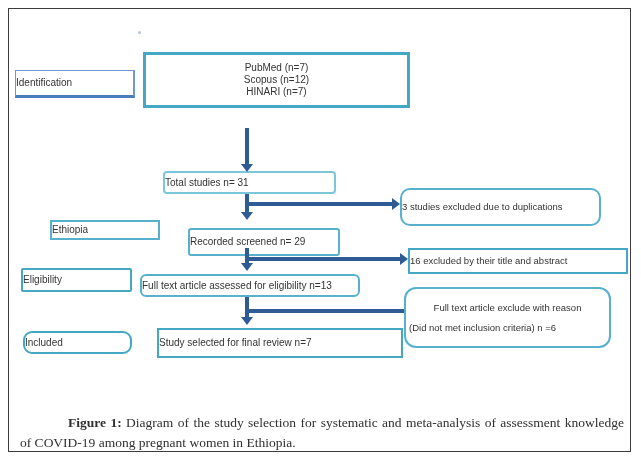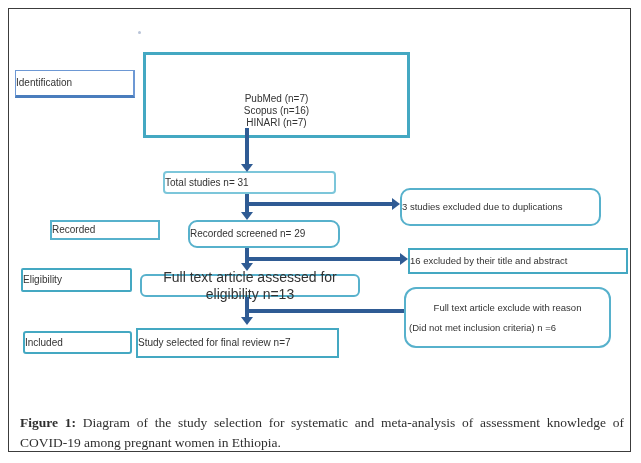--- a/index.html
+++ b/index.html
@@ -21,47 +21,47 @@
   .frame{
     position:absolute;left:8px;top:8px;width:623px;height:444px;
     border:1px solid var(--border-gray);box-sizing:border-box;background:#fff;
   }
   .box{
     position:absolute;display:flex;align-items:center;justify-content:flex-start;
     background:#fff;color:var(--text-dark);font-size:10px;text-align:center;
     box-sizing:border-box;line-height:1.2;
   }
   #box-sources{
-    left:143px;top:52px;width:267px;height:86px;
+    left:143px;top:52px;width:267px;height:56px;
     border:3px solid var(--teal);flex-direction:column;
-    justify-content:flex-end;padding:6px 16px;
+    justify-content:center;padding:6px 16px;
   }
   #label-identification{
     left:15px;top:70px;width:120px;height:28px;
     border:1px solid var(--blue-label);
     border-right:2px solid var(--blue-label);
     border-bottom:3px solid var(--blue-label-dark);
   }
   #box-total{left:163px;top:171px;width:173px;height:23px;border:2px solid var(--teal-light);border-radius:4px;}
   #label-screening{left:50px;top:220px;width:110px;height:20px;border:2px solid var(--teal-mid);}
-  #box-recorded{left:188px;top:220px;width:152px;height:28px;border:2px solid var(--teal-mid);border-radius:9px;}
+  #box-recorded{left:188px;top:228px;width:152px;height:28px;border:2px solid var(--teal-mid);border-radius:3px;}
   #box-excl-dup{left:400px;top:188px;width:201px;height:38px;border:2px solid var(--teal-mid);border-radius:10px;font-size:9.5px;}
   #box-excl-title{left:408px;top:248px;width:220px;height:26px;border:2px solid var(--teal);font-size:9.5px;}
   #label-eligibility{left:21px;top:268px;width:111px;height:24px;border:2px solid var(--teal);border-radius:2px;}
-  #box-fulltext{left:140px;top:274px;width:220px;height:23px;border:2px solid var(--teal-mid);border-radius:6px;font-size:14px;}
+  #box-fulltext{left:140px;top:274px;width:220px;height:23px;border:2px solid var(--teal-mid);border-radius:6px;font-size:10px;}
   #box-excl-full{
     left:404px;top:287px;width:207px;height:61px;
     border:2px solid var(--teal-mid);border-radius:12px;
     flex-direction:column;justify-content:space-evenly;align-items:stretch;
     font-size:9.5px;padding:5px 2px;
   }
   #box-excl-full .line-center{text-align:center;}
   #box-excl-full .line-left{text-align:left;padding-left:1px;}
-  #label-included{left:23px;top:331px;width:109px;height:23px;border:2px solid var(--teal);border-radius:3px;}
-  #box-selected{left:136px;top:328px;width:203px;height:30px;border:2px solid var(--teal);}
+  #label-included{left:23px;top:331px;width:109px;height:23px;border:2px solid var(--teal);border-radius:9px;}
+  #box-selected{left:157px;top:328px;width:246px;height:30px;border:2px solid var(--teal);}
 
   .vline{position:absolute;width:4px;background:var(--arrow-navy);}
   .hline{position:absolute;height:4px;background:var(--arrow-navy);}
   .ah-down{position:absolute;width:0;height:0;border-left:6px solid transparent;border-right:6px solid transparent;border-top:8px solid var(--arrow-navy);}
   .ah-right{position:absolute;width:0;height:0;border-top:6px solid transparent;border-bottom:6px solid transparent;border-left:8px solid var(--arrow-navy);}
 
   #arrow-v1{left:245px;top:128px;height:36px;} #ah-v1{left:241px;top:164px;}
   #arrow-v2{left:245px;top:194px;height:18px;} #ah-v2{left:241px;top:212px;}
   #arrow-h1{left:245px;top:202px;width:147px;} #ah-h1{left:392px;top:198px;}
   #arrow-v3{left:245px;top:248px;height:16px;} #ah-v3{left:241px;top:263px;}
@@ -69,45 +69,45 @@
   #arrow-v4{left:245px;top:297px;height:20px;} #ah-v4{left:241px;top:317px;}
   #arrow-h3{left:245px;top:309px;width:159px;}
 
   #stray-mark{position:absolute;left:138px;top:31px;width:3px;height:3px;background:#b9c4d8;border-radius:50%;}
 
   #caption{
     position:absolute;left:20px;top:399px;width:604px;
     font-family:"Liberation Serif",serif;font-size:13.5px;line-height:1.55;
     color:var(--caption-text);text-align:justify;
   }
-  #caption .cap-label{font-weight:bold;}
+  #caption .cap-label{font-weight:bold;margin-left:48px;}
 </style>
 </head>
 <body>
 
 <div id="stage">
   <div class="frame"></div>
   <div id="stray-mark"></div>
 
   <div class="box" id="label-identification">
     <span>Identification</span>
   </div>
   <div class="box" id="label-screening">
-    <span>Recorded</span>
+    <span>Ethiopia</span>
   </div>
   <div class="box" id="label-eligibility">
     <span>Eligibility</span>
   </div>
   <div class="box" id="label-included">
     <span>Included</span>
   </div>
 
   <div class="box" id="box-sources">
     <span>PubMed (n=7)</span>
-    <span>Scopus (n=16)</span>
+    <span>Scopus (n=12)</span>
     <span>HINARI (n=7)</span>
   </div>
   <div class="box" id="box-total">
     <span>Total studies n= 31</span>
   </div>
   <div class="box" id="box-recorded">
     <span>Recorded screened n= 29</span>
   </div>
   <div class="box" id="box-fulltext">
     <span>Full text article assessed for eligibility n=13</span>

